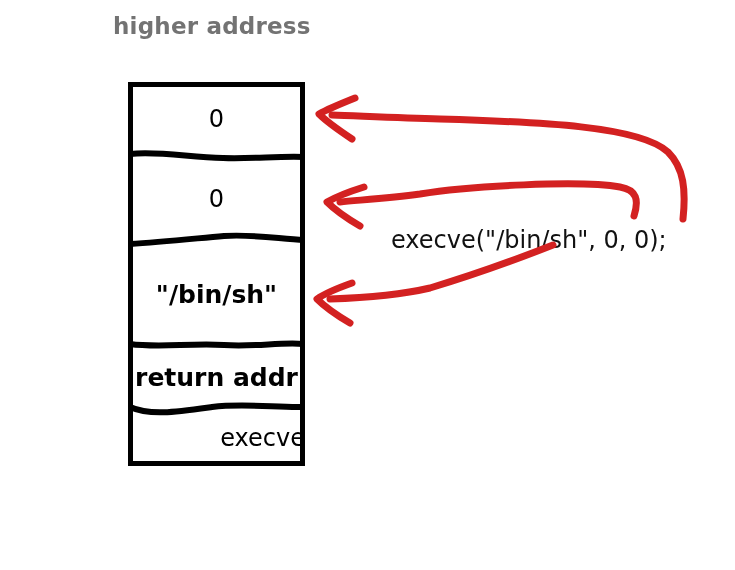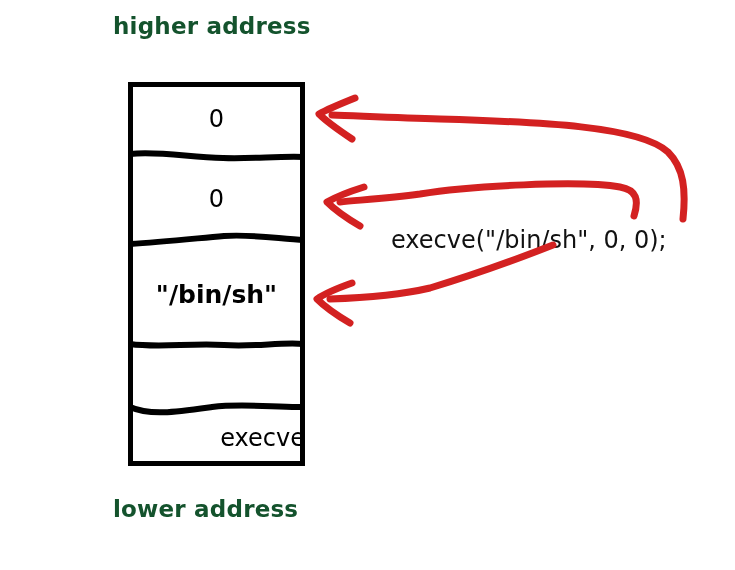--- a/index.html
+++ b/index.html
@@ -16,21 +16,21 @@
     font-family: "DejaVu Sans", "Liberation Sans", sans-serif;
     color: #000000;
   }
 
   
   .addr-label {
     position: absolute;
     font-size: 23px;
     font-weight: 600;
     letter-spacing: 0.2px;
-    color: #14532d;
+    color: #737373;
     white-space: nowrap;
   }
   #higher-address-label { left: 113px; top: 13px; }
   #lower-address-label  { left: 113px; top: 496px; }
 
   
   #stack-diagram {
     position: absolute;
     left: 128px;
     top: 82px;
@@ -104,36 +104,38 @@
     </div>
 
     <div class="stack-cell" style="top:73px; height:88px;">
       <span class="cell-text">0</span>
     </div>
 
     <div class="stack-cell" style="top:161px; height:102px;">
       <span class="cell-text bold">"/bin/sh"</span>
     </div>
 
+    <div class="stack-cell" style="top:263px; height:65px;">
+      <span class="cell-text bold">return addr</span>
+    </div>
 
     <div class="stack-cell" style="top:328px; height:56px;justify-content:flex-end;">
       <span class="cell-text">execve</span>
     </div>
 
     <svg id="stack-dividers" viewBox="0 0 177 384">
       <g fill="none" stroke="#000000" stroke-width="6" stroke-linecap="round" stroke-linejoin="round">
         <path d="M2,72 C30,69 60,75 95,76 C125,77 150,74 176,75"></path>
         <path d="M2,162 C32,160 62,157 96,154 C126,152 152,157 176,158"></path>
         <path d="M2,262 C30,266 62,261 96,263 C128,265 152,260 176,262"></path>
         <path d="M2,325 C22,334 48,330 84,325 C118,321 150,326 176,325"></path>
       </g>
     </svg>
   </div>
 
-  <div class="addr-label" id="lower-address-label">lower address</div>
 
   <div id="annotation-text">execve("/bin/sh", 0, 0);</div>
 
   <svg id="arrow-layer" viewBox="0 0 735 570">
     <g fill="none" stroke="#d32121" stroke-width="7" stroke-linecap="round" stroke-linejoin="round">
 
       <path d="M683,219 C686,190 684,168 668,152 C640,126 540,122 440,119 C400,118 360,116 332,115"></path>
       <path d="M355,98 C340,104 326,110 319,114 C326,121 340,131 352,139"></path>
 
       <path d="M634,216 C639,200 637,190 620,187 C580,180 470,186 420,194 C390,198 360,200 340,202"></path>

